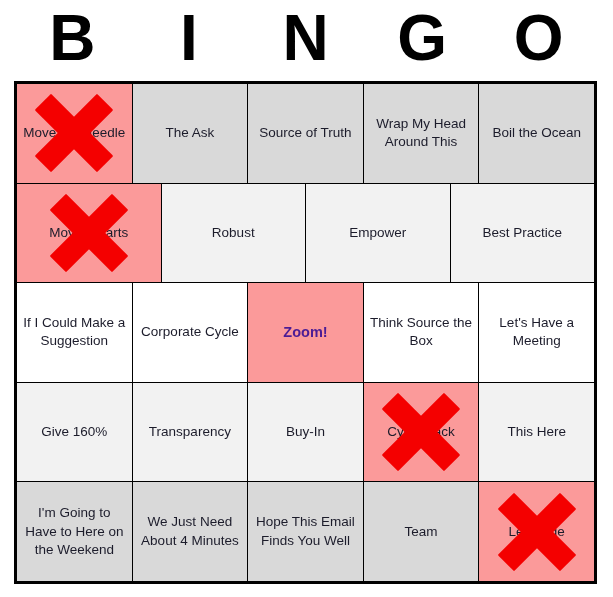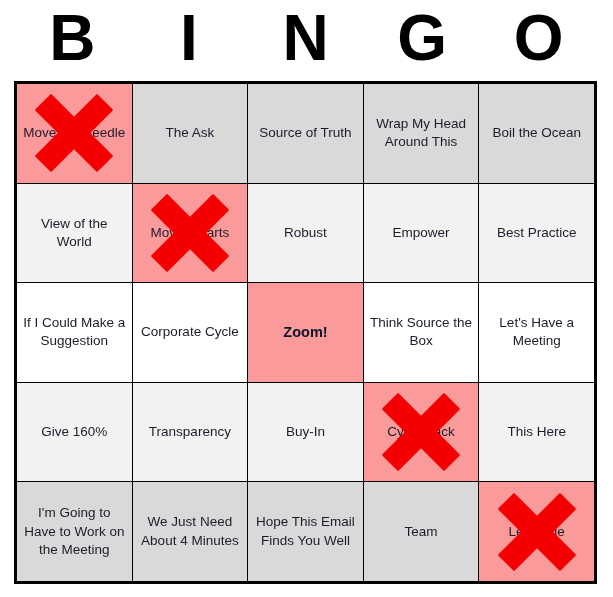--- a/index.html
+++ b/index.html
@@ -85,21 +85,21 @@
     z-index: 1;
     position: relative;
   }
   
   .bg-dark  { background: #d9d9d9; }
   .bg-light { background: #f2f2f2; }
   .bg-white { background: #ffffff; }
   .bg-pink  { background: #fb9a9a; }
   
   .cell.free .cell-label {
-    color: #0f172a;
+    color: #4c1d95;
     font-weight: bold;
     font-size: 14.5px;
   }
   
   .x-mark {
     position: absolute;
     left: 50%;
     top: 50%;
     transform: translate(-50%, -50%);
     width: 76px;
@@ -148,23 +148,20 @@
           <span class="cell-label">Source of Truth</span>
         </div>
         <div class="cell bg-dark">
           <span class="cell-label">Wrap My Head Around This</span>
         </div>
         <div class="cell bg-dark">
           <span class="cell-label">Boil the Ocean</span>
         </div>
       </div>
       <div class="grid-row">
-        <div class="cell bg-light">
-          <span class="cell-label">View of the World</span>
-        </div>
         <div class="cell bg-pink">
           <span class="cell-label">Moving Parts</span>
           <span class="x-mark">
             <span class="a"></span>
             <span class="b"></span>
           </span>
         </div>
         <div class="cell bg-light">
           <span class="cell-label">Robust</span>
         </div>
@@ -208,21 +205,21 @@
             <span class="a"></span>
             <span class="b"></span>
           </span>
         </div>
         <div class="cell bg-light">
           <span class="cell-label">This Here</span>
         </div>
       </div>
       <div class="grid-row">
         <div class="cell bg-dark">
-          <span class="cell-label">I'm Going to Have to Work on the Meeting</span>
+          <span class="cell-label">I'm Going to Have to Here on the Weekend</span>
         </div>
         <div class="cell bg-dark">
           <span class="cell-label">We Just Need About 4 Minutes</span>
         </div>
         <div class="cell bg-dark">
           <span class="cell-label">Hope This Email Finds You Well</span>
         </div>
         <div class="cell bg-dark">
           <span class="cell-label">Team</span>
         </div>

